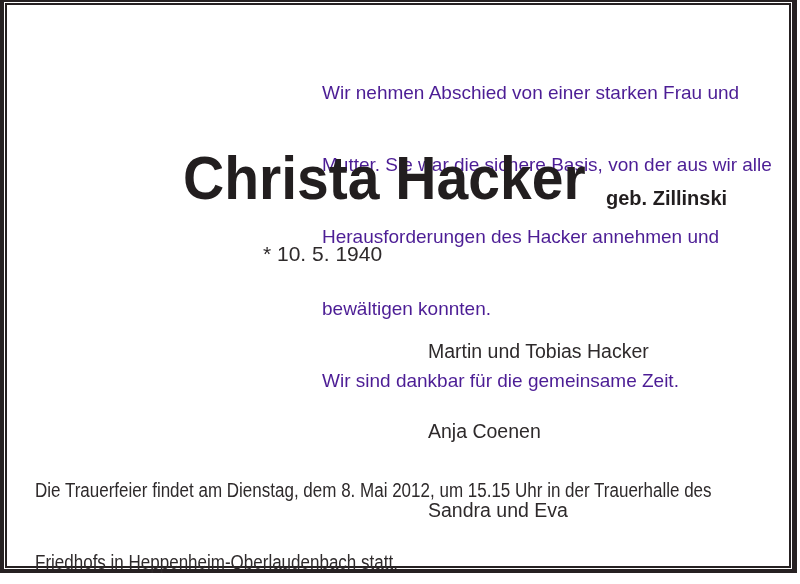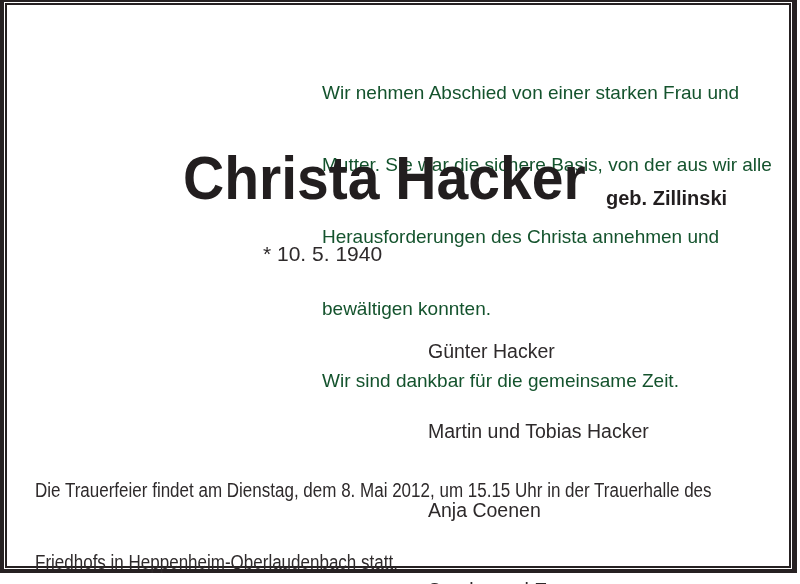--- a/index.html
+++ b/index.html
@@ -36,21 +36,21 @@
     bottom: 1px;
     border: 2px solid #262122;
   }
   .intro {
     position: absolute;
     left: 322px;
     top: 33px;
     font-size: 19px;
     line-height: 24px;
     white-space: pre;
-    color: #14532d;
+    color: #4c1d95;
   }
   .deceased-name {
     position: absolute;
     left: 183px;
     top: 147px;
     font-size: 62px;
     font-weight: bold;
     line-height: 62px;
     white-space: nowrap;
     letter-spacing: 0;
@@ -110,34 +110,33 @@
 
 <div class="page">
 
   <div class="frame-outer">
     <div class="frame-inner"></div>
   </div>
 
   <div class="intro">
     <div class="line">Wir nehmen Abschied von einer starken Frau und</div>
     <div class="line">Mutter. Sie war die sichere Basis, von der aus wir alle</div>
-    <div class="line">Herausforderungen des Christa annehmen und</div>
+    <div class="line">Herausforderungen des Hacker annehmen und</div>
     <div class="line">bewältigen konnten.</div>
     <div class="line">Wir sind dankbar für die gemeinsame Zeit.</div>
   </div>
 
   <div class="deceased-name">Christa Hacker</div>
 
   <div class="maiden-name">geb. Zillinski</div>
 
   <div class="birth-date">* 10. 5. 1940</div>
 
 
   <div class="mourners">
-    <div class="line">Günter Hacker</div>
     <div class="line">Martin und Tobias Hacker</div>
     <div class="line">Anja Coenen</div>
     <div class="line">Sandra und Eva</div>
   </div>
 
   <div class="details">
     <div class="line">Die Trauerfeier findet am Dienstag, dem 8. Mai 2012, um 15.15 Uhr in der Trauerhalle des</div>
     <div class="line">Friedhofs in Heppenheim-Oberlaudenbach statt.</div>
     
     

